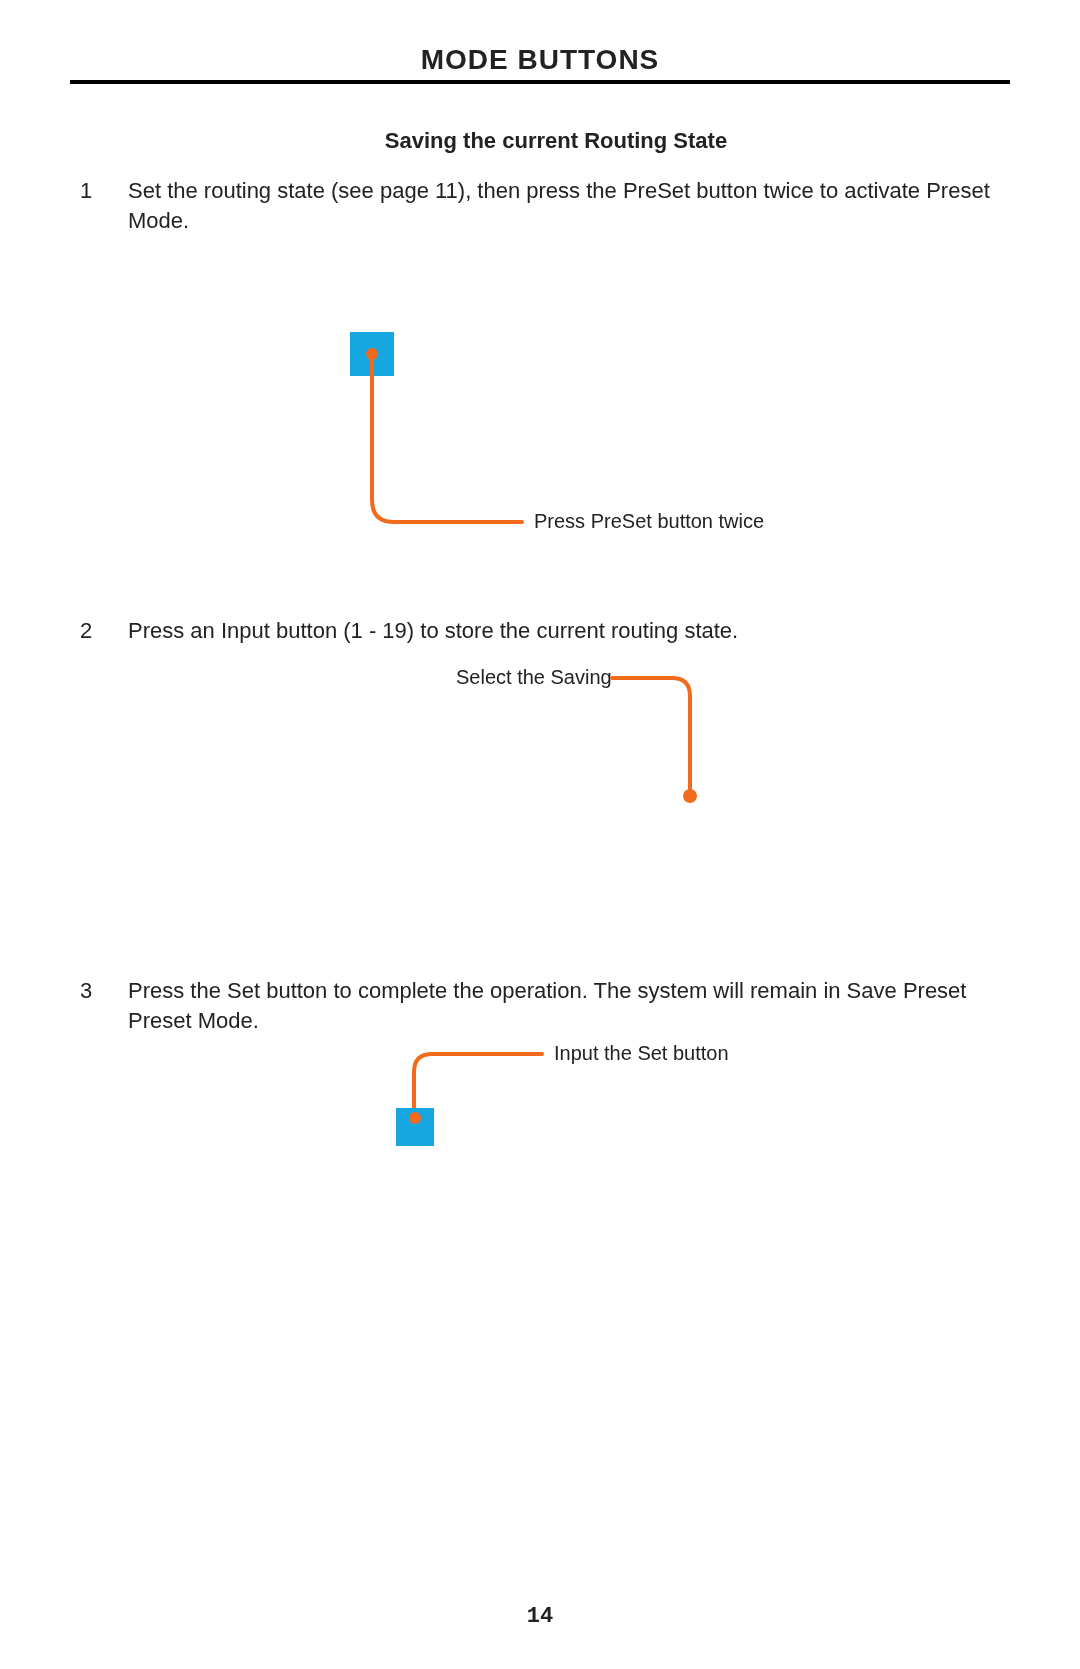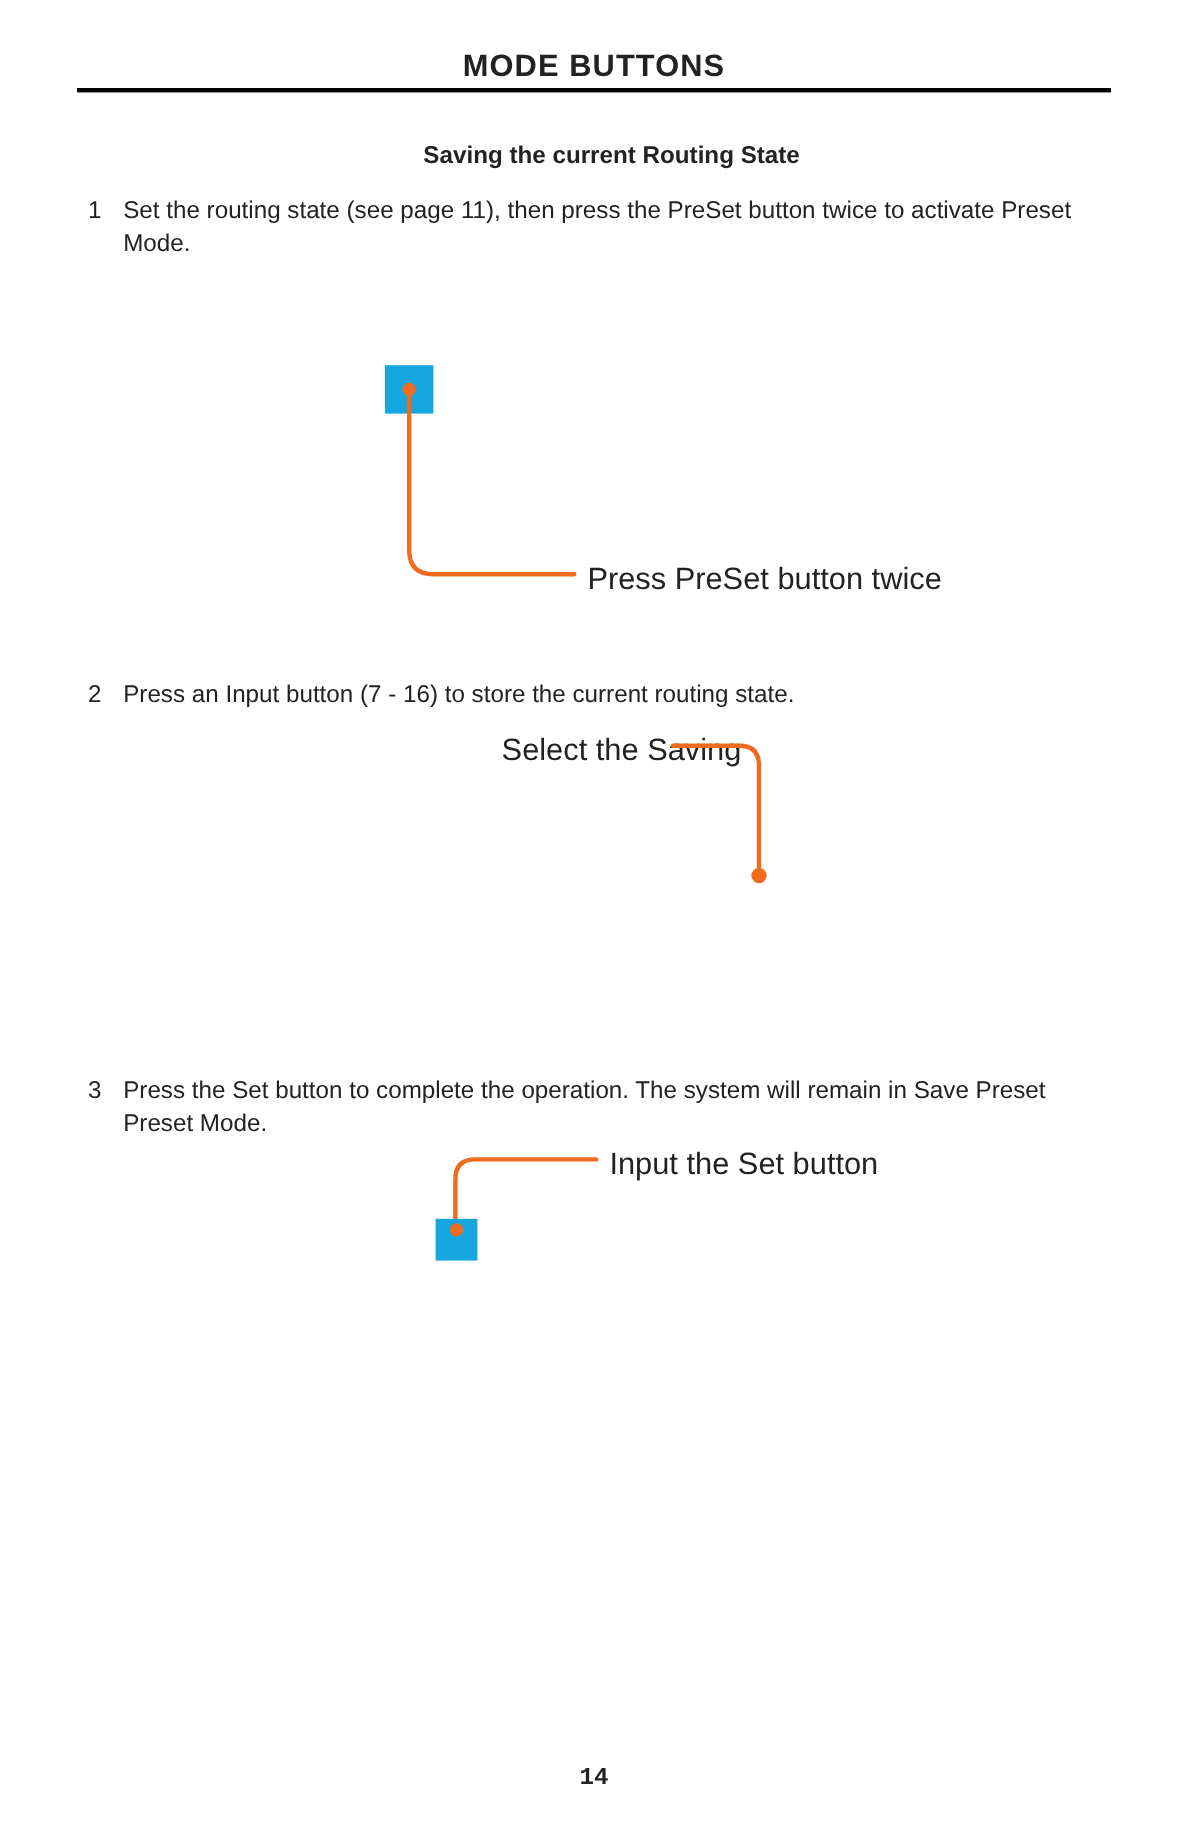--- a/index.html
+++ b/index.html
@@ -4,22 +4,22 @@
 <style>
   * { box-sizing: border-box; margin: 0; padding: 0; }
   html, body { width: 1080px; height: 1669px; background: #fff; font-family: Arial, Helvetica, sans-serif; color: #222; }
   .page { position: relative; width: 892px; height: 1669px; }
   .title-wrap { position: absolute; left: 70px; top: 44px; width: 940px; text-align: center; }
   .title { font-size: 28px; font-weight: bold; letter-spacing: 1px; }
   .hr { position: absolute; left: 70px; top: 80px; width: 940px; height: 4px; background: #000; }
   .subtitle { position: absolute; left: 86px; top: 128px; width: 940px; text-align: center; font-size: 22px; font-weight: bold; }
   .step { position: absolute; left: 80px; width: 930px; font-size: 22px; line-height: 1.35; }
   .step .num { position: absolute; left: 0; top: 0; width: 30px; }
-  .step .txt { margin-left: 32px; display: block; }
-  .callout { position: absolute; font-size: 28px; color: #222; }
+  .step .txt { margin-left: 48px; display: block; }
+  .callout { position: absolute; font-size: 20px; color: #222; }
   .page-number { position: absolute; left: 0; bottom: 40px; width: 1080px; text-align: center; font-weight: bold; font-size: 22px; font-family: Liberation Mono, monospace; }
   svg { position: absolute; overflow: visible; }
   .btn-square { fill: #17a7e0; }
   .dot { fill: #f26a1b; }
   .connector { stroke: #f26a1b; stroke-width: 4; fill: none; stroke-linecap: round; }
 </style>
 </head>
 <body>
 
 <div class="page">
@@ -41,21 +41,21 @@
     <rect x="350" y="332" width="44" height="44" class="btn-square"></rect>
 
     <circle cx="372" cy="354" r="6" class="dot"></circle>
 
     <path d="M372 354 L372 500 Q372 522 394 522 L522 522" class="connector"></path>
   </svg>
   <div class="callout" style="left:534px; top:510px;">Press PreSet button twice</div>
 
   <div class="step" style="top:616px;">
     <span class="num">2</span>
-    <span class="txt">Press an Input button (7 - 16) to store the current routing state.</span>
+    <span class="txt">Press an Input button (1 - 19) to store the current routing state.</span>
   </div>
 
   <div class="callout" style="left:456px; top:666px;">Select the Saving</div>
   <svg style="left:0; top:0;" width="1080" height="1669">
     <path d="M612 678 L672 678 Q690 678 690 696 L690 792" class="connector"></path>
     <circle cx="690" cy="796" r="7" class="dot"></circle>
   </svg>
 
   <div class="step" style="top:976px;">
     <span class="num">3</span>

